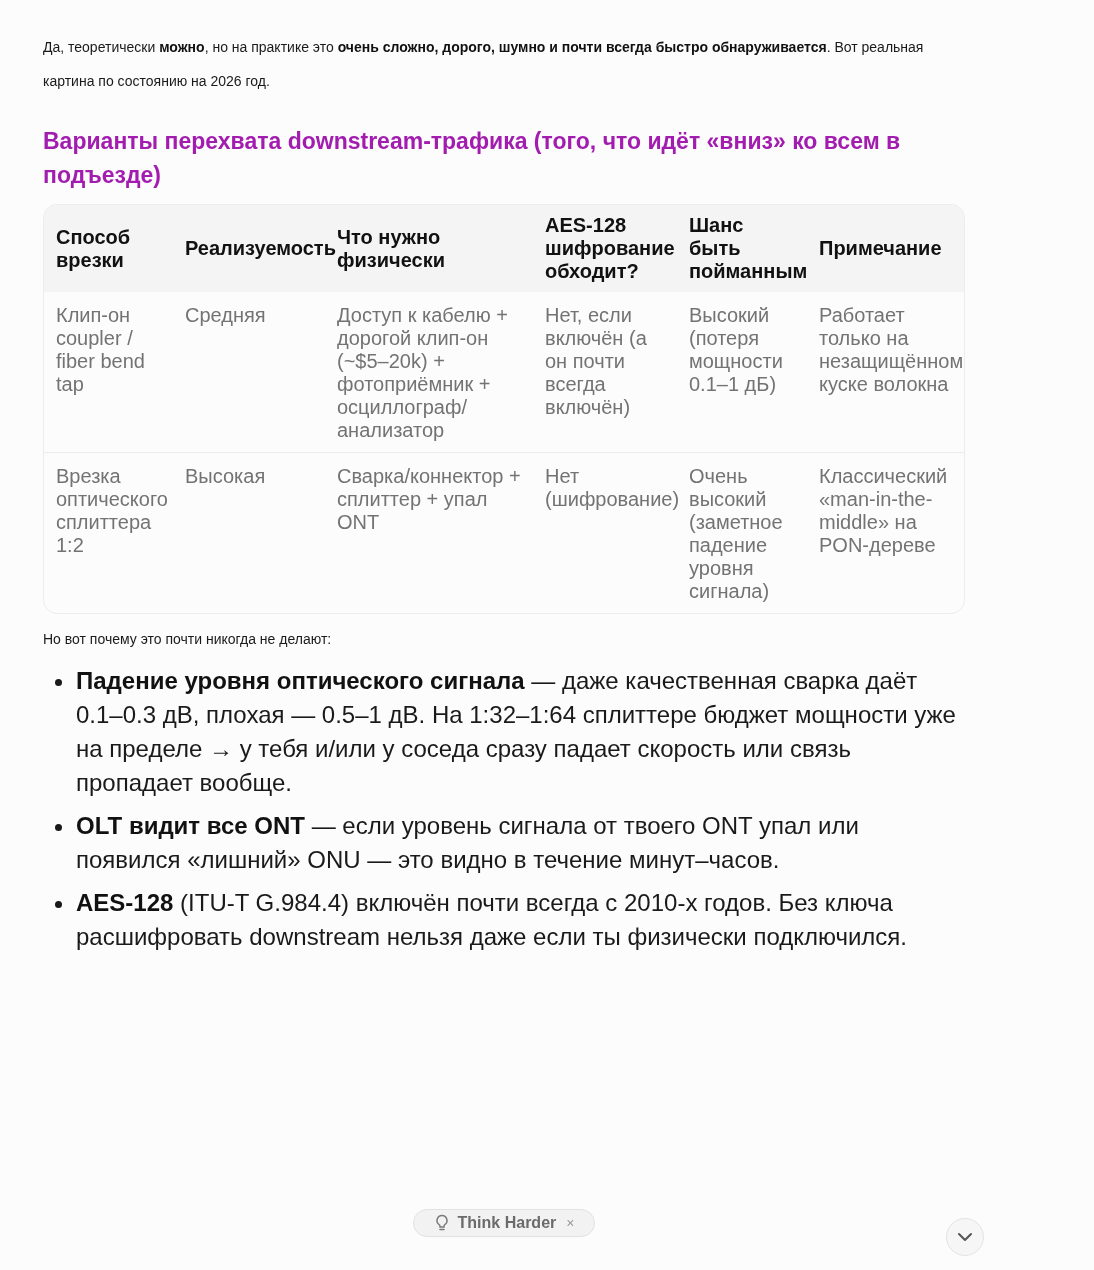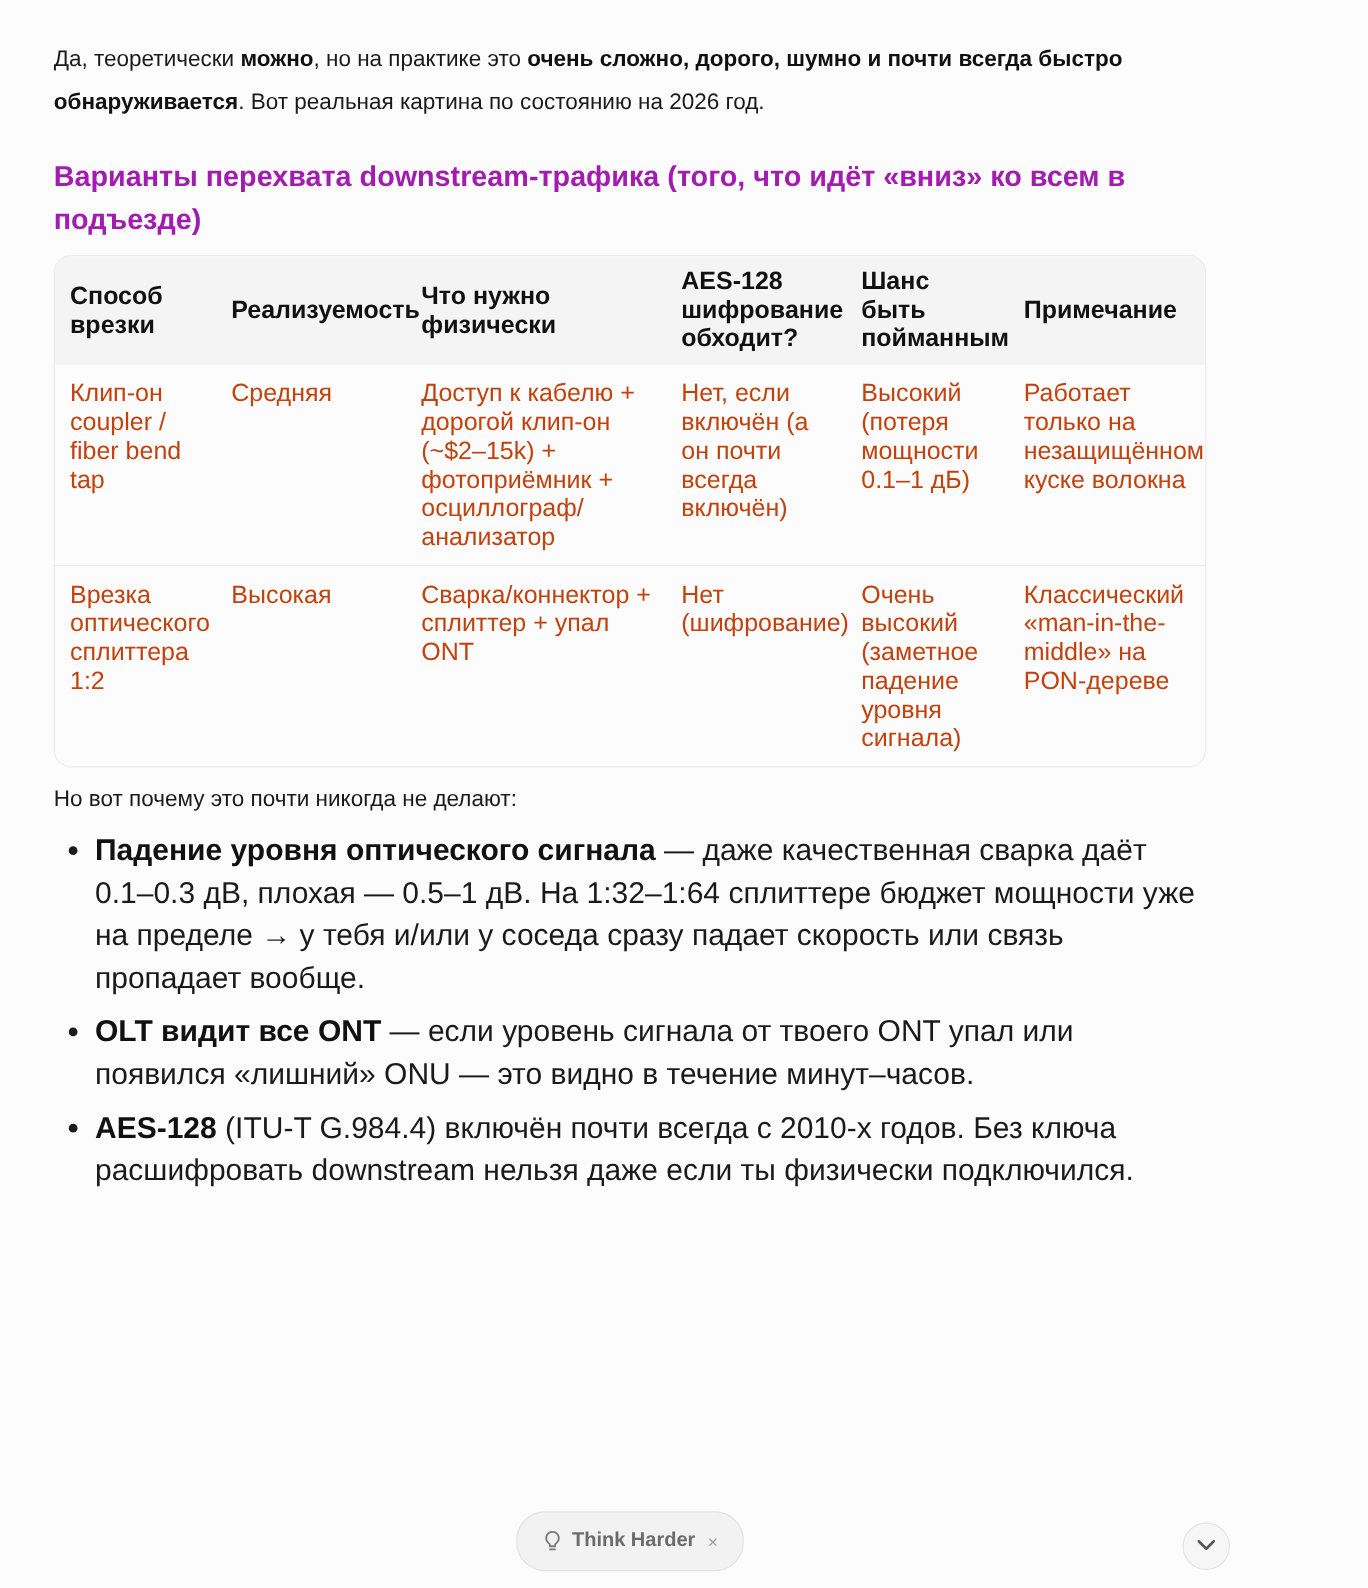--- a/index.html
+++ b/index.html
@@ -4,43 +4,43 @@
 <style>
   html, body { margin: 0; padding: 0; }
   body {
     width: 1094px; height: 1270px; overflow: hidden;
     background: #fcfcfc;
     font-family: "Liberation Sans", "DejaVu Sans", sans-serif;
     color: #1a1a1a;
     position: relative;
   }
   .content { position: absolute; left: 43px; top: 30px; width: 922px; }
-  p.lead, p.para { margin: 0; font-size: 18px; line-height: 34px; }
+  p.lead, p.para { margin: 0; font-size: 14px; line-height: 34px; }
   p.lead { margin-bottom: 26px; }
   h2.section {
     margin: 0 0 12px 0; font-size: 23px; line-height: 34px; font-weight: 600; color: #a21caf;
   }
   .table-wrap {
     border: 1px solid #ececec; border-radius: 14px; overflow: hidden; background: #fcfcfc;
     margin-bottom: 8px;
   }
   table { border-collapse: collapse; width: 100%; table-layout: fixed; font-size: 20px; line-height: 23px; }
   thead tr { background: #f4f4f4; }
   th { text-align: left; font-weight: 700; padding: 9px 12px; vertical-align: middle; color: #111; height: 70px; box-sizing: border-box;}
-  td { vertical-align: top; padding: 12px 12px 10px 12px; color: #c2410c; }
+  td { vertical-align: top; padding: 12px 12px 10px 12px; color: #737373; }
   tbody tr { border-top: 1px solid #ececec; }
   tbody tr:first-child { border-top: none; }
   col.c1 { width: 129px; } col.c2 { width: 152px; } col.c3 { width: 208px; }
   col.c4 { width: 144px; } col.c5 { width: 130px; } col.c6 { width: auto; }
   .p1 { margin-top: 8px; }
   ul.reasons { margin: 8px 0 0 0; padding-left: 33px; font-size: 24px; line-height: 34px; }
   ul.reasons li { margin-bottom: 9px; }
   b { font-weight: 700; color: #111; }
   .pill {
-    position: absolute; left: 413px; top: 1209px; width: 182px; height: 48px;
+    position: absolute; left: 413px; top: 1209px; width: 182px; height: 28px;
     background: #f2f2f2; border: 1px solid #e2e2e2; border-radius: 23px;
     display: flex; align-items: center; justify-content: center; gap: 8px;
     font-size: 16px; color: #6b6b6b; font-weight: 600; box-sizing: border-box;
   }
   .pill .bulb { width: 16px; height: 18px; display: inline-block; }
   .pill .close { color: #9a9a9a; font-size: 14px; font-weight: 400; cursor: pointer; margin-left: 2px; }
   .scroll-down {
     position: absolute; left: 946px; top: 1218px; width: 38px; height: 38px; border-radius: 50%;
     background: #f6f6f6; border: 1px solid #e3e3e3; box-sizing: border-box;
     display: flex; align-items: center; justify-content: center; cursor: pointer;
@@ -73,21 +73,21 @@
           <th>Что нужно физически</th>
           <th>AES-128 шифрование обходит?</th>
           <th>Шанс быть пойманным</th>
           <th>Примечание</th>
         </tr>
       </thead>
       <tbody>
         <tr>
           <td>Клип-он coupler / fiber bend tap</td>
           <td>Средняя</td>
-          <td>Доступ к кабелю + дорогой клип-он (~$2–15k) + фотоприёмник + осциллограф/ анализатор</td>
+          <td>Доступ к кабелю + дорогой клип-он (~$5–20k) + фотоприёмник + осциллограф/ анализатор</td>
           <td>Нет, если включён (а он почти всегда включён)</td>
           <td>Высокий (потеря мощности 0.1–1 дБ)</td>
           <td>Работает только на незащищённом куске волокна</td>
         </tr>
         <tr>
           <td>Врезка оптического сплиттера 1:2</td>
           <td>Высокая</td>
           <td>Сварка/коннектор + сплиттер + упал ONT</td>
           <td>Нет (шифрование)</td>
           <td>Очень высокий (заметное падение уровня сигнала)</td>

